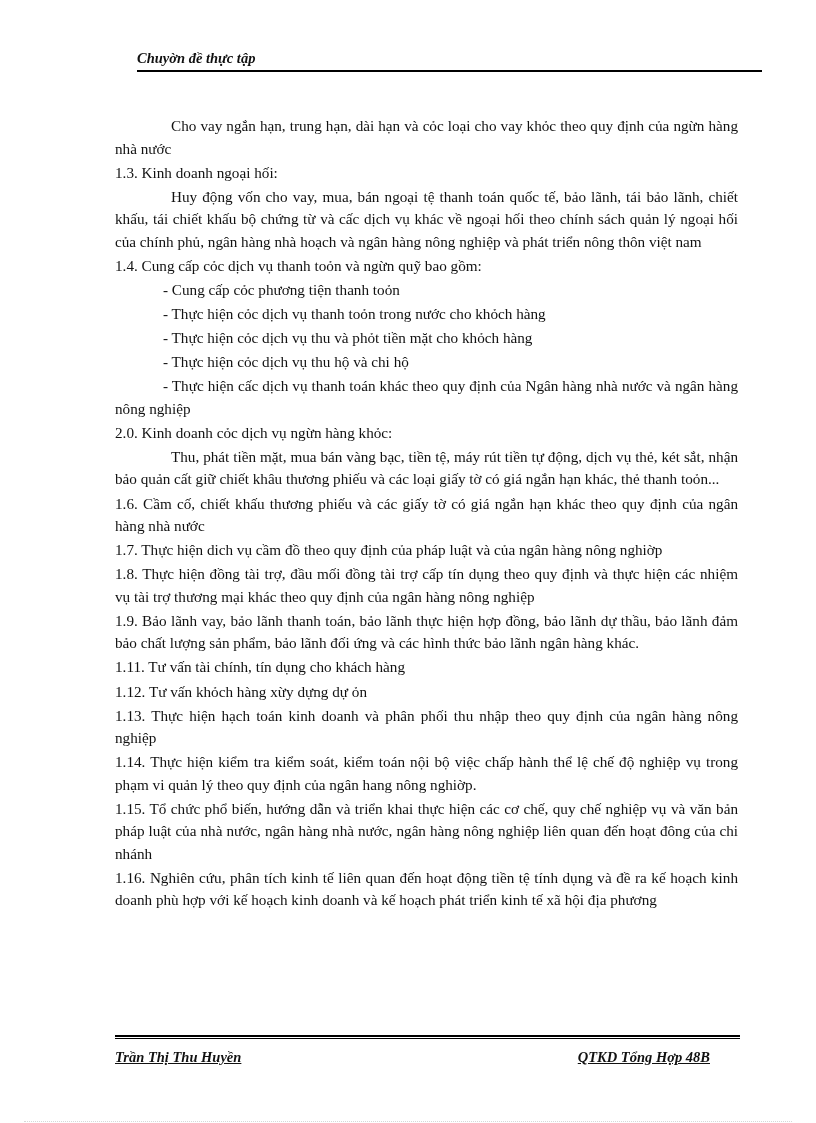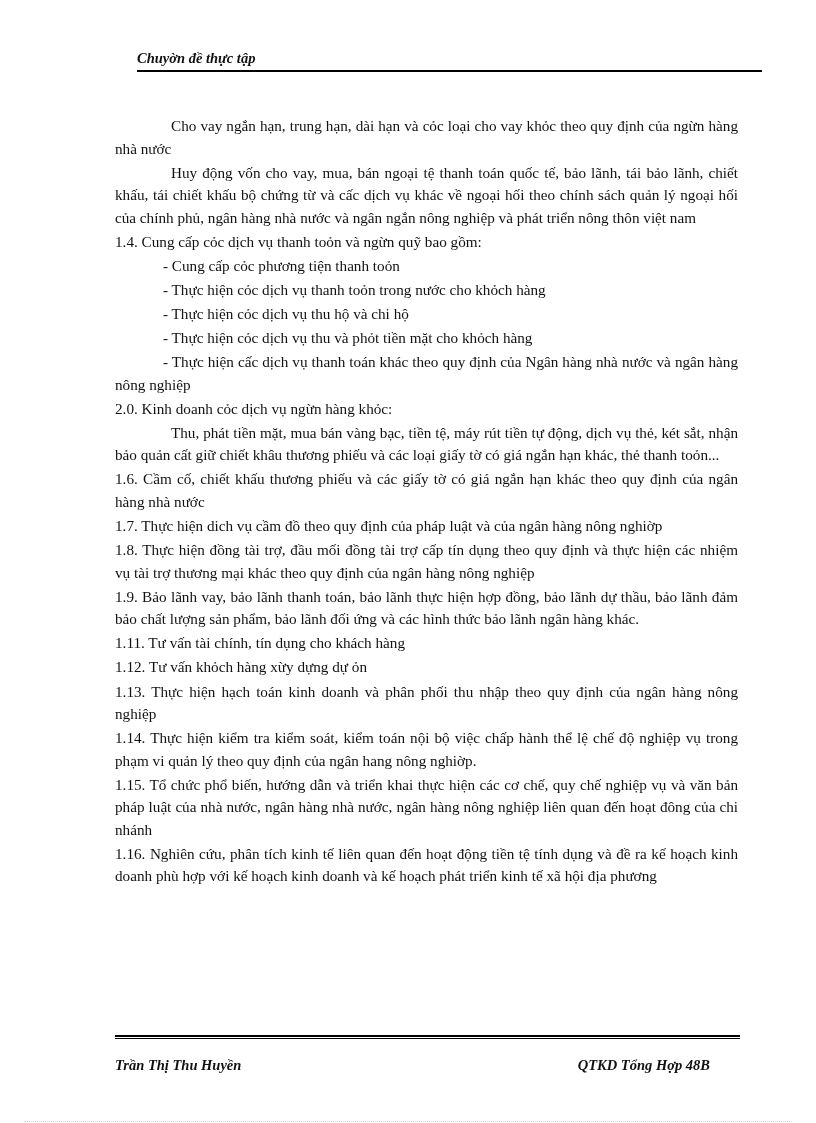--- a/index.html
+++ b/index.html
@@ -65,21 +65,22 @@
       background: #000;
       margin-top: 1px;
     }
     .footer-row {
       display: flex;
       justify-content: space-between;
       font-style: italic;
       font-weight: bold;
       font-size: 14.5px;
       line-height: 20px;
-      margin-top: 16px;
+      margin-top: 8px;
+      text-decoration: underline;
     }
     .footer-row .right {
       margin-right: 30px;
     }
     .page-bottom-dots {
       position: absolute;
       left: 24px;
       right: 24px;
       top: 1121px;
       border-top: 1px dotted #d8d8d8;
@@ -88,26 +89,27 @@
 </head>
 <body>
 
 <div class="page-header">
   <span class="header-title">Chuyờn đề thực tập</span>
   <div class="header-rule"></div>
 </div>
 
 <div class="body">
   <p class="p indent">Cho vay ngắn hạn, trung hạn, dài hạn và cỏc loại cho vay khỏc theo quy định của ngừn hàng nhà nước</p>
-  <p class="p indent">Huy động vốn cho vay, mua, bán ngoại tệ thanh toán quốc tế, bảo lãnh, tái bảo lãnh, chiết khấu, tái chiết khấu bộ chứng từ và cấc dịch vụ khác về ngoại hối theo chính sách quản lý ngoại hối của chính phủ, ngân hàng nhà nước và ngân ngắn nông nghiệp và phát triển nông thôn việt nam</p>
+  <p class="p">1.3. Kinh doanh ngoại hối:</p>
+  <p class="p indent">Huy động vốn cho vay, mua, bán ngoại tệ thanh toán quốc tế, bảo lãnh, tái bảo lãnh, chiết khấu, tái chiết khấu bộ chứng từ và cấc dịch vụ khác về ngoại hối theo chính sách quản lý ngoại hối của chính phủ, ngân hàng nhà hoạch và ngân hàng nông nghiệp và phát triển nông thôn việt nam</p>
   <p class="p">1.4. Cung cấp cỏc dịch vụ thanh toỏn và ngừn quỹ bao gồm:</p>
   <p class="p bullet">- Cung cấp cỏc phương tiện thanh toỏn</p>
   <p class="p bullet">- Thực hiện cỏc dịch vụ thanh toỏn trong nước cho khỏch hàng</p>
+  <p class="p bullet">- Thực hiện cỏc dịch vụ thu và phỏt tiền mặt cho khỏch hàng</p>
   <p class="p bullet">- Thực hiện cỏc dịch vụ thu hộ và chi hộ</p>
-  <p class="p bullet">- Thực hiện cỏc dịch vụ thu và phỏt tiền mặt cho khỏch hàng</p>
   <p class="p bullet">- Thực hiện cấc dịch vụ thanh toán khác theo quy định của Ngân hàng nhà nước và ngân hàng nông nghiệp</p>
   <p class="p">2.0. Kinh doanh cỏc dịch vụ ngừn hàng khỏc:</p>
   <p class="p indent">Thu, phát tiền mặt, mua bán vàng bạc, tiền tệ, máy rút tiền tự động, dịch vụ thẻ, két sắt, nhận bảo quản cất giữ chiết khâu thương phiếu và các loại giấy tờ có giá ngắn hạn khác, thẻ thanh toỏn...</p>
   <p class="p">1.6. Cầm cố, chiết khấu thương phiếu và các giấy tờ có giá ngắn hạn khác theo quy định của ngân hàng nhà nước</p>
   <p class="p">1.7. Thực hiện dich vụ cầm đồ theo quy định của pháp luật và của ngân hàng nông nghiờp</p>
   <p class="p">1.8. Thực hiện đồng tài trợ, đầu mối đồng tài trợ cấp tín dụng theo quy định và thực hiện các nhiệm vụ tài trợ thương mại khác theo quy định của ngân hàng nông nghiệp</p>
   <p class="p">1.9. Bảo lãnh vay, bảo lãnh thanh toán, bảo lãnh thực hiện hợp đồng, bảo lãnh dự thầu, bảo lãnh đảm bảo chất lượng sản phẩm, bảo lãnh đối ứng và các hình thức bảo lãnh ngân hàng khác.</p>
   <p class="p">1.11. Tư vấn tài chính, tín dụng cho khách hàng</p>
   <p class="p">1.12. Tư vấn khỏch hàng xừy dựng dự ỏn</p>
   <p class="p">1.13. Thực hiện hạch toán kinh doanh và phân phối thu nhập theo quy định của ngân hàng nông nghiệp</p>

